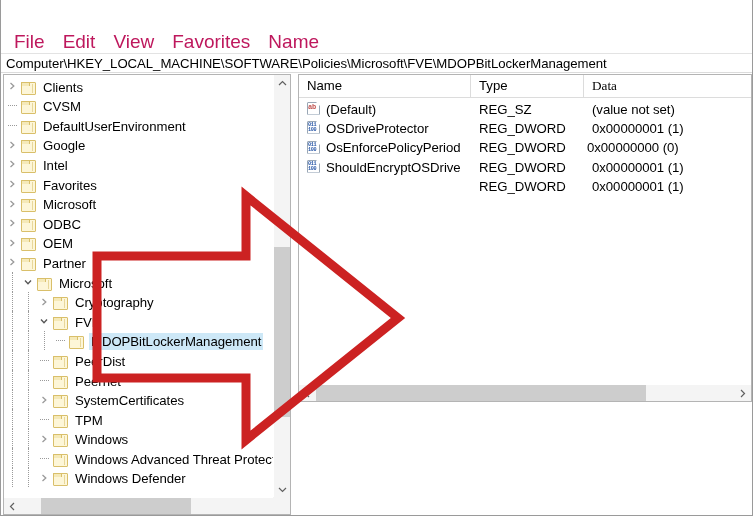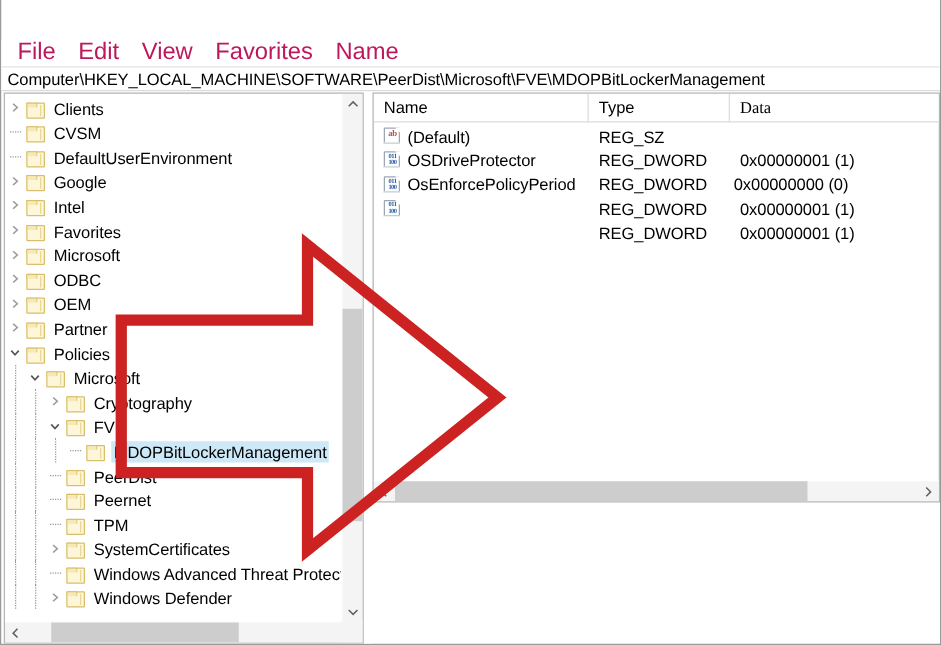--- a/index.html
+++ b/index.html
@@ -289,24 +289,23 @@
   }
   .vicon .page::after {
     content: ""; position: absolute;
     right: -1px; top: -1px;
     border-left: 4px solid transparent;
     border-top: 4px solid #ffffff;
   }
   .vicon .lbl {
     position: absolute; left: 2px; top: 1px;
     width: 12px; height: 9px;
-    font-family: Liberation Serif, serif;
+    font-family: Liberation Mono, monospace;
     font-size: 7px; font-weight: 700;
     line-height: 9px;
-    text-align: center;
     letter-spacing: -0.3px;
   }
   .vicon.sz .lbl { color: #c0504d; }
   .vicon.dword .lbl {
     color: #2a58a8; font-size: 5.2px; line-height: 5px;
     letter-spacing: -0.4px; top: 2px;
   }
   .vicon.dword .lbl b { display: block; font-weight: 700; }
   .vicon .fold {
     position: absolute; left: 1px; bottom: 0;
@@ -330,21 +329,21 @@
 
   <div class="menubar">
     <div class="menu-item">File</div>
     <div class="menu-item">Edit</div>
     <div class="menu-item">View</div>
     <div class="menu-item">Favorites</div>
     <div class="menu-item">Name</div>
   </div>
 
   <div class="addressbar">
-    <div class="address-text">Computer\HKEY_LOCAL_MACHINE\SOFTWARE\PeerDist\Microsoft\FVE\MDOPBitLockerManagement</div>
+    <div class="address-text">Computer\HKEY_LOCAL_MACHINE\SOFTWARE\Policies\Microsoft\FVE\MDOPBitLockerManagement</div>
   </div>
 
   <div class="panes">
 
     <div class="pane-left">
       <div class="tree-clip">
         <div class="tree" id="tree-root">
             <div class="tnode">
               <div style="flex: 0 0 0px; height: 1px;"></div>
               <div class="tchev">
@@ -455,32 +454,20 @@
                 <svg width="10" height="10" viewBox="0 0 10 10">
                   <path d="M3.5 2 L6.8 5 L3.5 8" stroke="#9a9a9a" stroke-width="1.3" fill="none"></path>
                 </svg>
               </div>
               <div class="tfolder">
                 <i></i>
               </div>
               <div class="tlabel">Partner</div>
             </div>
             <div class="tnode">
-              <div style="flex: 0 0 0px; height: 1px;"></div>
-              <div class="tchev">
-                <svg width="10" height="10" viewBox="0 0 10 10">
-                  <path d="M2 3.5 L5 6.8 L8 3.5" stroke="#555" stroke-width="1.3" fill="none"></path>
-                </svg>
-              </div>
-              <div class="tfolder">
-                <i></i>
-              </div>
-              <div class="tlabel">Policies</div>
-            </div>
-            <div class="tnode">
               <div class="tguide" style="left: 8px;"></div>
               <div style="flex: 0 0 16px; height: 1px;"></div>
               <div class="tchev">
                 <svg width="10" height="10" viewBox="0 0 10 10">
                   <path d="M2 3.5 L5 6.8 L8 3.5" stroke="#555" stroke-width="1.3" fill="none"></path>
                 </svg>
               </div>
               <div class="tfolder">
                 <i></i>
               </div>
@@ -548,41 +535,55 @@
               </div>
               <div class="tfolder">
                 <i></i>
               </div>
               <div class="tlabel">Peernet</div>
             </div>
             <div class="tnode">
               <div class="tguide" style="left: 8px;"></div>
               <div class="tguide" style="left: 24px;"></div>
               <div style="flex: 0 0 32px; height: 1px;"></div>
+              <div class="tchev">
+                <svg width="10" height="10" viewBox="0 0 10 10">
+                  <path d="M3.5 2 L6.8 5 L3.5 8" stroke="#9a9a9a" stroke-width="1.3" fill="none"></path>
+                </svg>
+              </div>
+              <div class="tfolder">
+                <i></i>
+              </div>
+              <div class="tlabel">SystemCertificates</div>
+            </div>
+            <div class="tnode">
+              <div class="tguide" style="left: 8px;"></div>
+              <div class="tguide" style="left: 24px;"></div>
+              <div style="flex: 0 0 32px; height: 1px;"></div>
               <div class="tdots">
                 <i></i>
               </div>
               <div class="tfolder">
                 <i></i>
               </div>
               <div class="tlabel">TPM</div>
             </div>
             <div class="tnode">
               <div class="tguide" style="left: 8px;"></div>
               <div class="tguide" style="left: 24px;"></div>
               <div style="flex: 0 0 32px; height: 1px;"></div>
               <div class="tchev">
                 <svg width="10" height="10" viewBox="0 0 10 10">
                   <path d="M3.5 2 L6.8 5 L3.5 8" stroke="#9a9a9a" stroke-width="1.3" fill="none"></path>
                 </svg>
               </div>
               <div class="tfolder">
                 <i></i>
               </div>
-              <div class="tlabel">SystemCertificates</div>
+              <div class="tlabel">Windows</div>
             </div>
             <div class="tnode">
               <div class="tguide" style="left: 8px;"></div>
               <div class="tguide" style="left: 24px;"></div>
               <div style="flex: 0 0 32px; height: 1px;"></div>
               <div class="tdots">
                 <i></i>
               </div>
               <div class="tfolder">
                 <i></i>
@@ -649,20 +650,21 @@
           <div class="lrow">
             <div class="lcell c-name" style="position: absolute; left: 0px; width: 172px;">
               <div class="vicon sz">
                 <div class="page"></div>
                 <div class="lbl">ab</div>
                 <div class="fold"></div>
               </div>
               <span class="txt">(Default)</span>
             </div>
             <div class="lcell" style="position: absolute; left: 172px; width: 113px; padding-left: 8px;">REG_SZ</div>
+            <div class="lcell" style="position: absolute; left: 285px; width: 167px; padding-left: 8px;">(value not set)</div>
           </div>
           <div class="lrow">
             <div class="lcell c-name" style="position: absolute; left: 0px; width: 172px;">
               <div class="vicon dword">
                 <div class="page"></div>
                 <div class="lbl">
                   <b>011</b>
                   <b>100</b>
                 </div>
                 <div class="fold"></div>
@@ -690,20 +692,21 @@
           <div class="lrow">
             <div class="lcell c-name" style="position: absolute; left: 0px; width: 172px;">
               <div class="vicon dword">
                 <div class="page"></div>
                 <div class="lbl">
                   <b>011</b>
                   <b>100</b>
                 </div>
                 <div class="fold"></div>
               </div>
+              <span class="txt">ShouldEncryptOSDrive</span>
             </div>
             <div class="lcell" style="position: absolute; left: 172px; width: 113px; padding-left: 8px;">REG_DWORD</div>
             <div class="lcell" style="position: absolute; left: 285px; width: 167px; padding-left: 8px;">0x00000001 (1)</div>
           </div>
           <div class="lrow">
             <div class="lcell" style="position: absolute; left: 172px; width: 113px; padding-left: 8px;">REG_DWORD</div>
             <div class="lcell" style="position: absolute; left: 285px; width: 167px; padding-left: 8px;">0x00000001 (1)</div>
           </div>
         </div>
 

